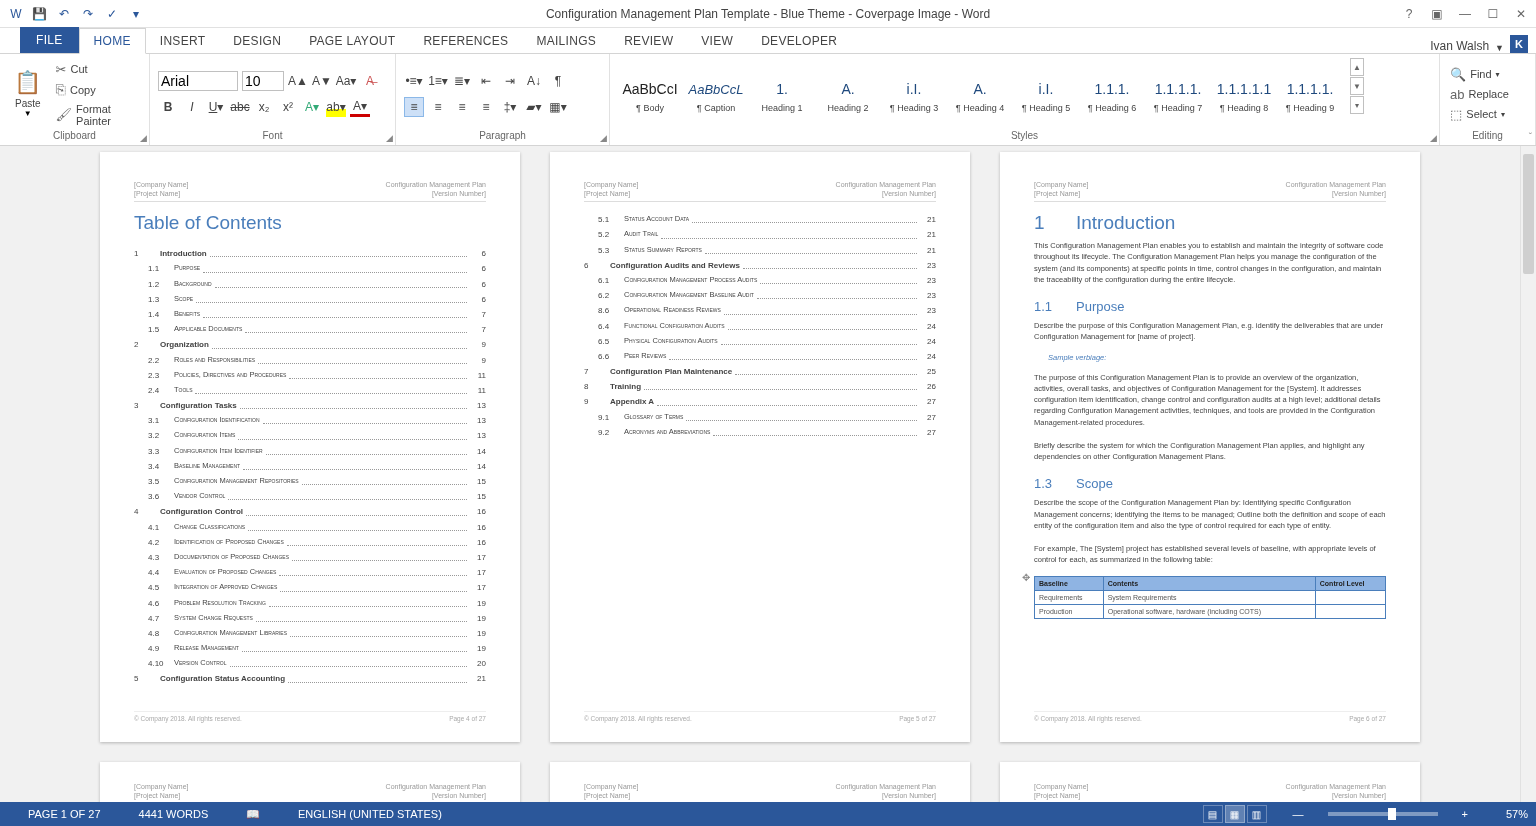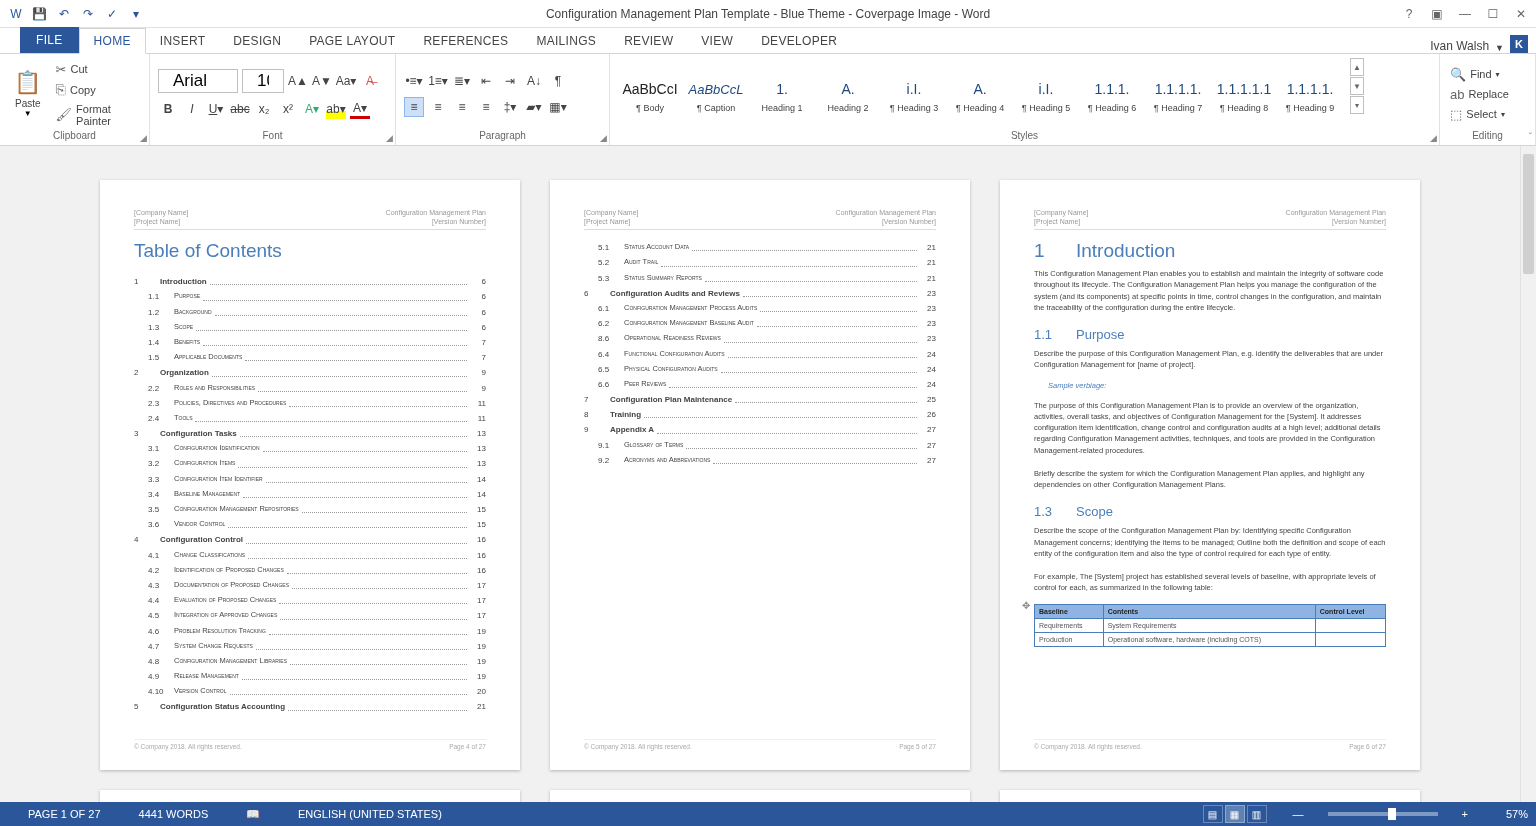--- a/index.html
+++ b/index.html
@@ -26,42 +26,42 @@
 .group { border-right:1px solid #e1e1e1; padding:4px 8px 2px 8px; display:flex; flex-direction:column; justify-content:space-between; position:relative;}
 .group-label { font-size:10px; color:#666; text-align:center; padding-bottom:2px;}
 .group-body { display:flex; gap:6px; flex:1;}
 .btn-lg { display:flex; flex-direction:column; align-items:center; justify-content:center; width:44px; cursor:pointer;}
 .btn-lg .icn { font-size:22px; color:#2b579a;}
 .btn-lg .lbl { font-size:10px; color:#444; margin-top:2px;}
 .btn-sm { display:flex; align-items:center; gap:4px; font-size:11px; color:#444; cursor:pointer; padding:1px 2px;}
 .btn-sm .icn { font-size:13px; color:#666;}
 .col { display:flex; flex-direction:column; justify-content:center; gap:3px;}
 .font-row { display:flex; align-items:center; gap:4px;}
-.font-select { border:1px solid #c0c0c0; font-size:17px; padding:1px 14px; background:#fff;}
+.font-select { border:1px solid #c0c0c0; font-size:14px; padding:1px 2px; background:#fff;}
 .font-name { width:80px;}
 .font-size { width:42px;}
 .iconbtn { width:20px; height:20px; display:flex; align-items:center; justify-content:center; font-size:12px; color:#444; cursor:pointer;}
 .iconbtn.toggle { border:1px solid transparent;}
 .iconbtn.active { background:#cde0f7; border:1px solid #8bb8e8;}
 .dialog-launcher { position:absolute; right:2px; bottom:2px; font-size:9px; color:#888; cursor:pointer;}
 
 .styles-gallery { display:flex; gap:2px; align-items:center; overflow:hidden;}
 .style-item { width:64px; height:58px; border:1px solid transparent; display:flex; flex-direction:column; align-items:center; justify-content:center; cursor:pointer; padding:2px;}
 .style-preview { font-size:14px; color:#1f497d; height:28px; display:flex; align-items:center;}
 .style-preview.body { color:#222; font-family:Arial;}
 .style-preview.caption { color:#1f497d; font-style:italic; font-size:13px;}
 .style-name { font-size:9px; color:#444; text-align:center; white-space:nowrap; overflow:hidden; max-width:62px;}
 .gallery-more { width:14px; display:flex; flex-direction:column; gap:1px; margin-left:2px;}
 .gallery-more span{ height:18px; border:1px solid #c0c0c0; display:flex; align-items:center; justify-content:center; font-size:8px; color:#666; cursor:pointer;}
 
 .ribbon-collapse { position:absolute; right:4px; bottom:2px; font-size:10px; color:#888; cursor:pointer;}
 
 
 .docarea { position:absolute; top:146px; left:0; right:16px; bottom:24px; background:#f1f1f1; overflow:hidden;}
-.pages-row { display:flex; gap:30px; justify-content:center; padding:6px 0 20px 0;margin-top:28px;}
+.pages-row { display:flex; gap:30px; justify-content:center; padding:6px 0 20px 0;}
 .page { width:420px; height:590px; background:#fff; box-shadow:0 1px 3px rgba(0,0,0,.25); padding:28px 34px 20px 34px; font-size:8px; color:#555; position:relative; display:flex; flex-direction:column;}
 .page-header { display:flex; justify-content:space-between; font-size:7px; color:#999; border-bottom:1px solid #ddd; padding-bottom:3px; margin-bottom:10px;}
 .ph-left div, .ph-right div { line-height:1.3;}
 .ph-right { text-align:right;}
 .page-footer { margin-top:auto; display:flex; justify-content:space-between; font-size:6.5px; color:#aaa; border-top:1px solid #eee; padding-top:3px;}
 .h-title { color:#4a7ebb; font-size:19px; font-weight:normal; margin-bottom:12px; font-family:Arial;}
 .toc-line { display:flex; font-size:8px; line-height:1.9; color:#444;}
 .toc-num { width:26px; flex-shrink:0;}
 .toc-text { white-space:nowrap;}
 .toc-dots { flex:1; border-bottom:1px dotted #999; margin:0 3px 4px 3px;}

